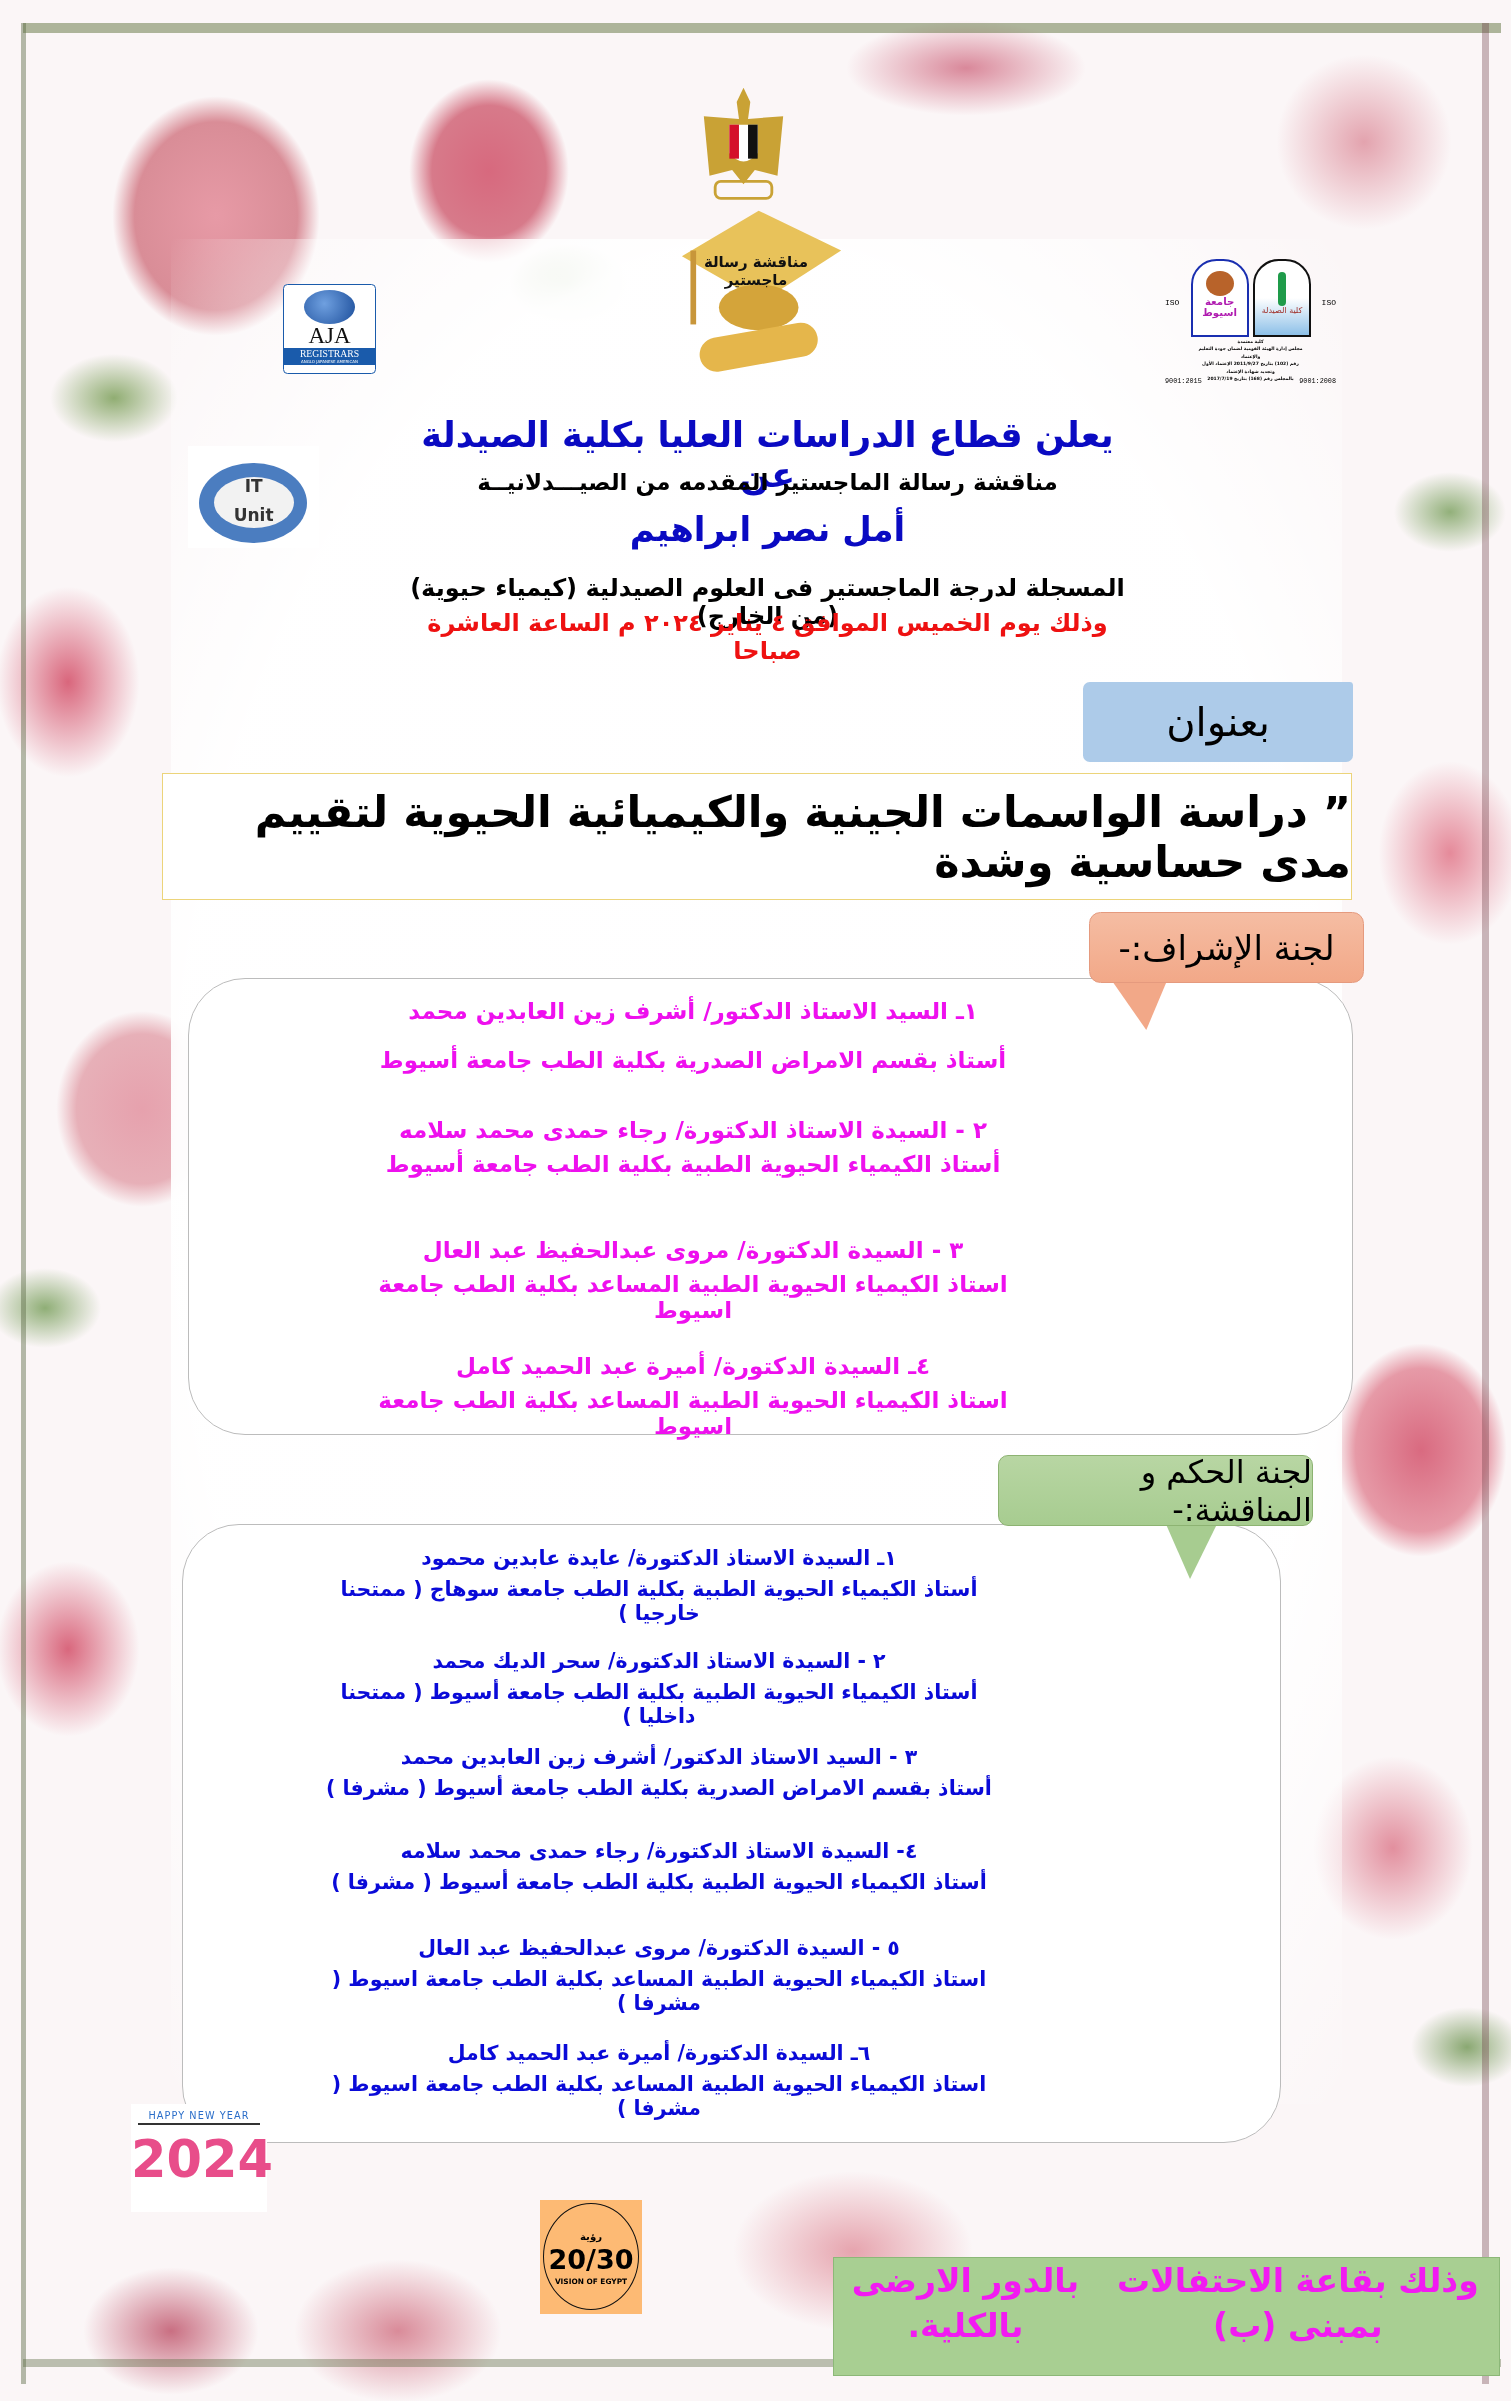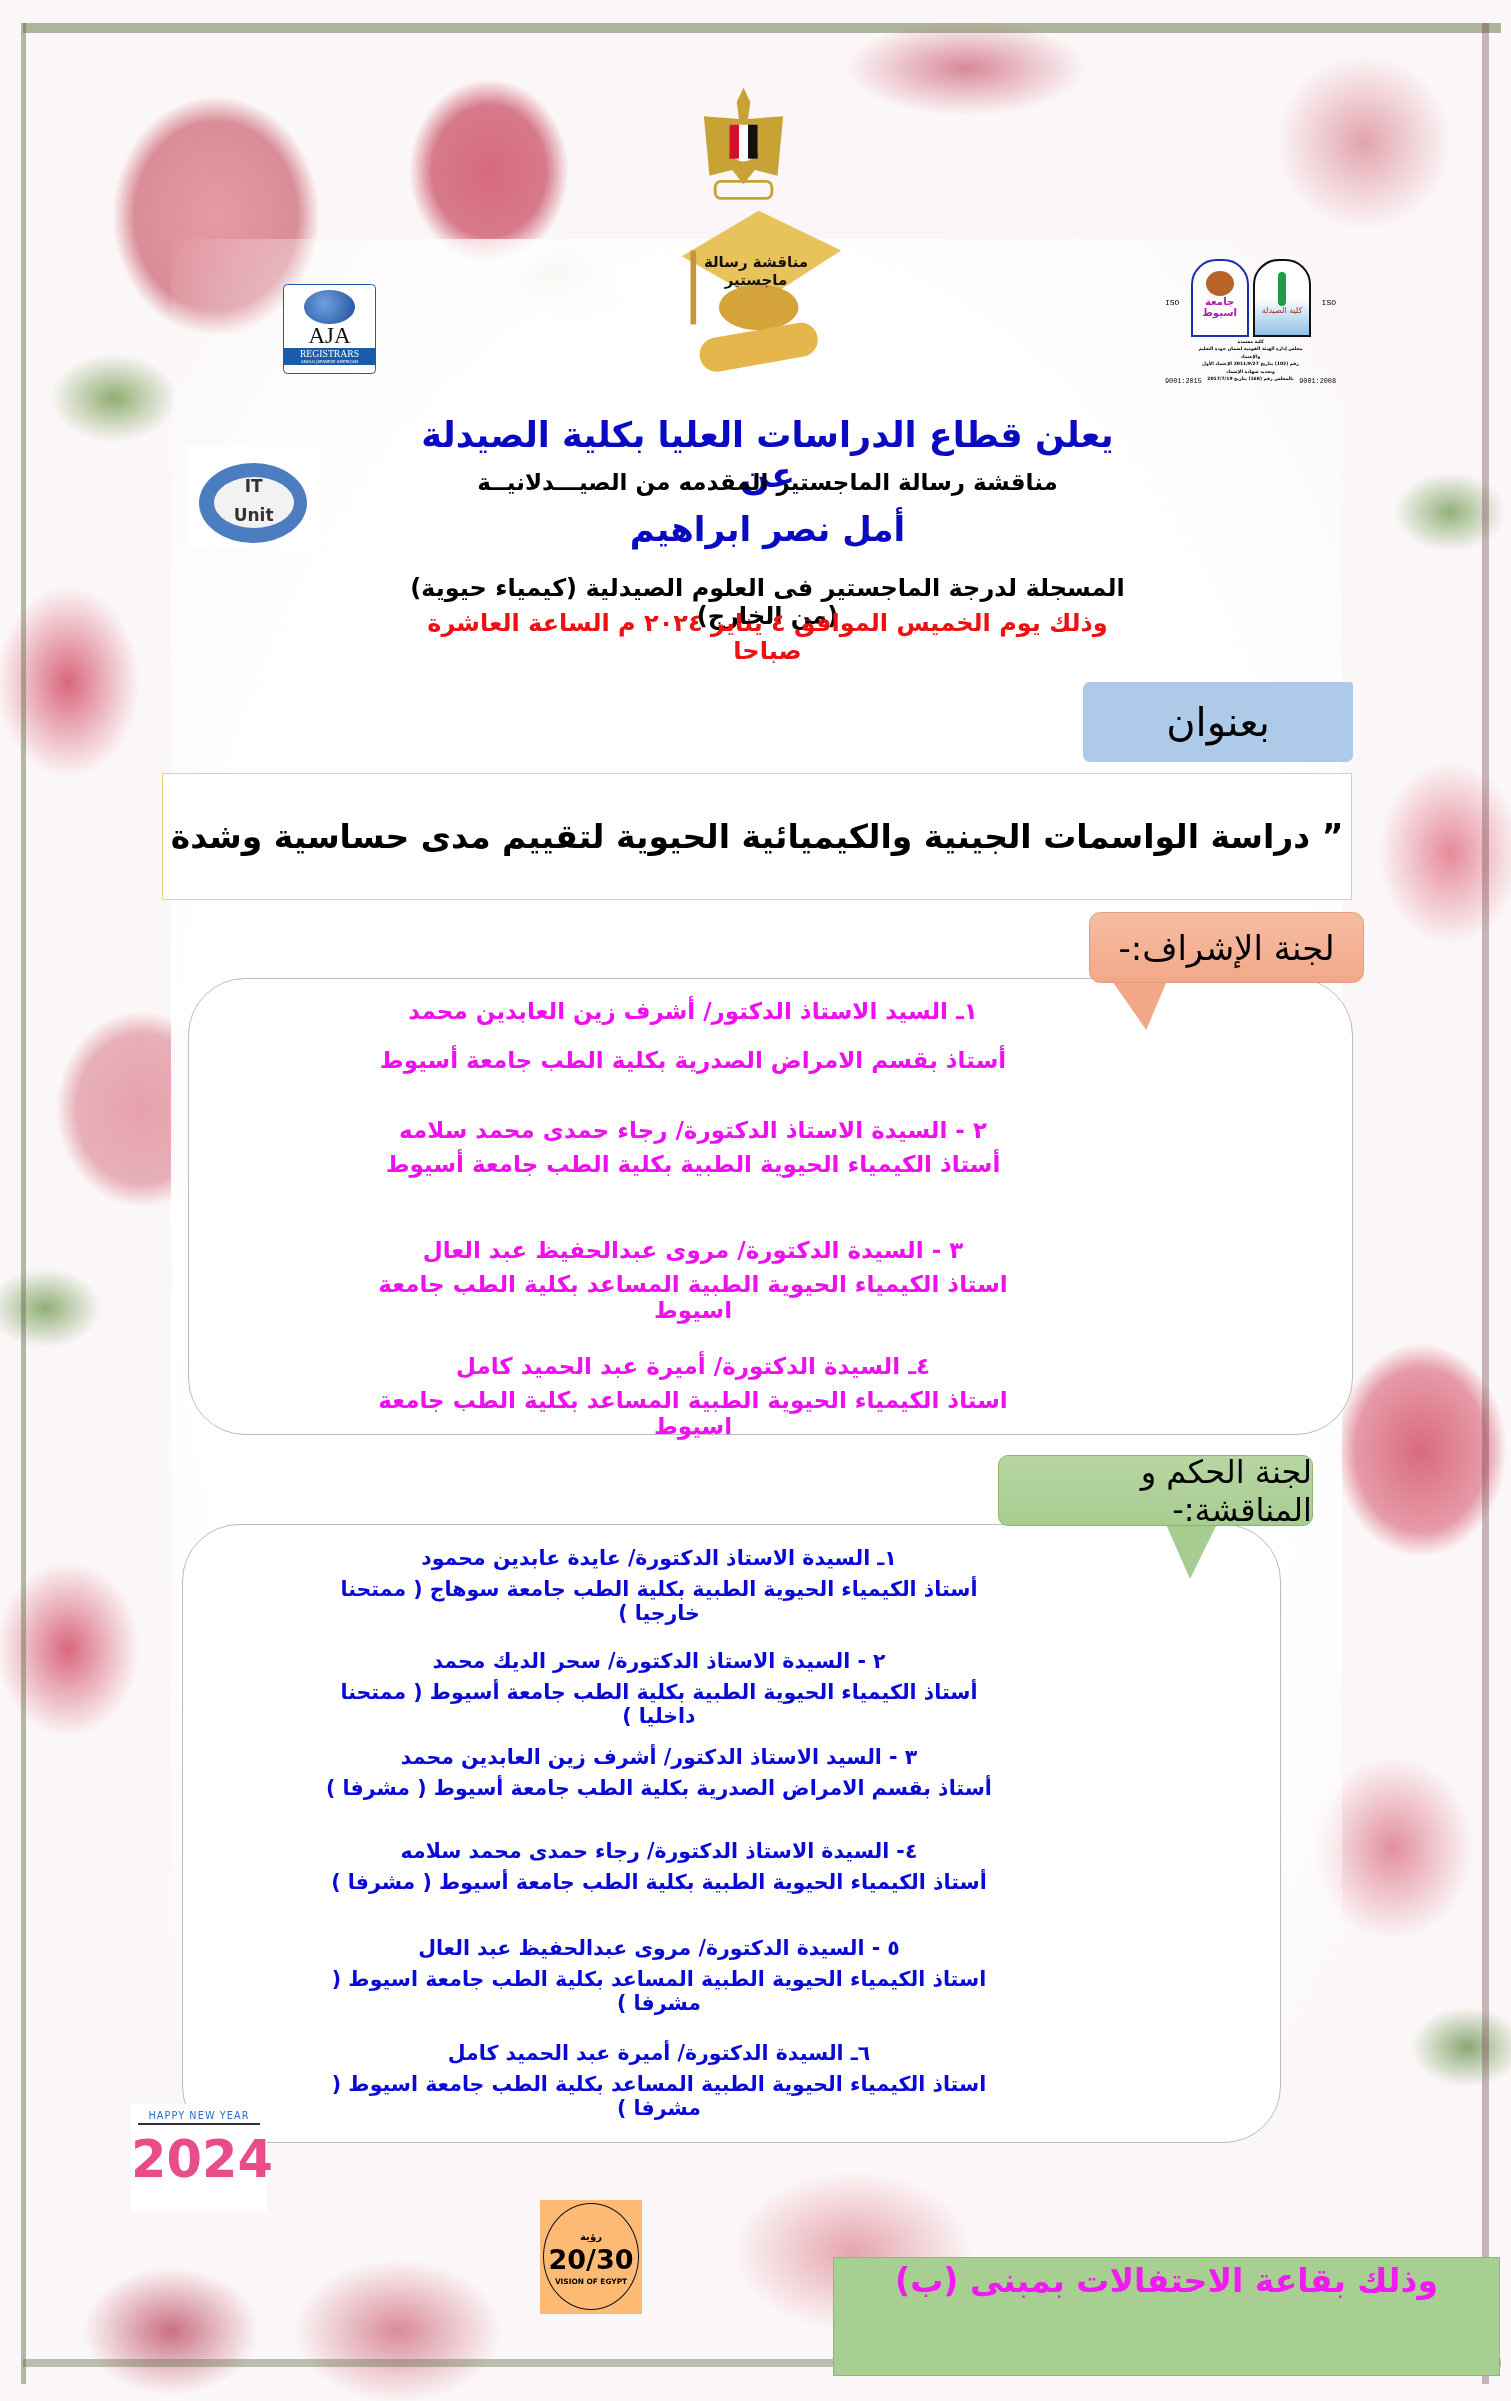--- a/index.html
+++ b/index.html
@@ -59,21 +59,21 @@
   .heading4 { left:398px; top:563px; width:739px; font-size:24px; font-weight:bold; color:#000;margin-top:11px; }
   .heading5 { left:398px; top:609px; width:739px; font-size:24px; font-weight:bold; color:#ee1111; }
 
   .title-tag {
     left:1083px; top:682px; width:270px; height:80px; background:#adcbe9;
     border-radius:6.8px 3.4px 6.8px 6.8px; font-size:40px; display:flex; align-items:center; justify-content:center;
     color:#000; direction:rtl;
   }
   .title-box {
     left:162px; top:773px; width:1188px; height:125px; border:1.7px solid #ecd47a; background:#fff;
-    font-size:33px; font-weight:bold; color:#000; display:flex; flex-direction:column; align-items:center; justify-content:center;
+    font-size:43px; font-weight:bold; color:#000; display:flex; flex-direction:column; align-items:center; justify-content:center;
     line-height:50px; direction:rtl;
   }
 
   .sup-box {
     left:188px; top:978px; width:1163px; height:455px; border:1.1px solid #bcbcbc; border-radius:57px;
     background:rgba(255,255,255,.94);
   }
   .sup-tag {
     left:1089px; top:912px; width:273px; height:69px; background:linear-gradient(#f5bda3,#f2a888);
     border:1.1px solid #e59a7e; border-radius:11.4px; font-size:34px; color:#000;
@@ -240,14 +240,15 @@
 
 <div class="abs vision">
   <div style="position:absolute;left:2.8px;top:2.8px;width:94px;height:105px;border:1.1px solid #111;border-radius:50%;"></div>
   <div style="position:absolute;left:0;top:31px;width:102px;text-align:center;font-size:10.2px;font-weight:bold;direction:rtl;">رؤية</div>
   <div style="position:absolute;left:0;top:45px;width:102px;text-align:center;font-size:27px;font-weight:bold;line-height:30px;">20/30</div>
   <div style="position:absolute;left:0;top:77px;width:102px;text-align:center;font-size:7.4px;font-weight:bold;">VISION OF EGYPT</div>
 </div>
 
 <div class="abs venue">
   <div>وذلك بقاعة الاحتفالات بمبنى (ب)</div>
+  <div>بالدور الارضى بالكلية.</div>
 </div>
 
 
 </body></html>

